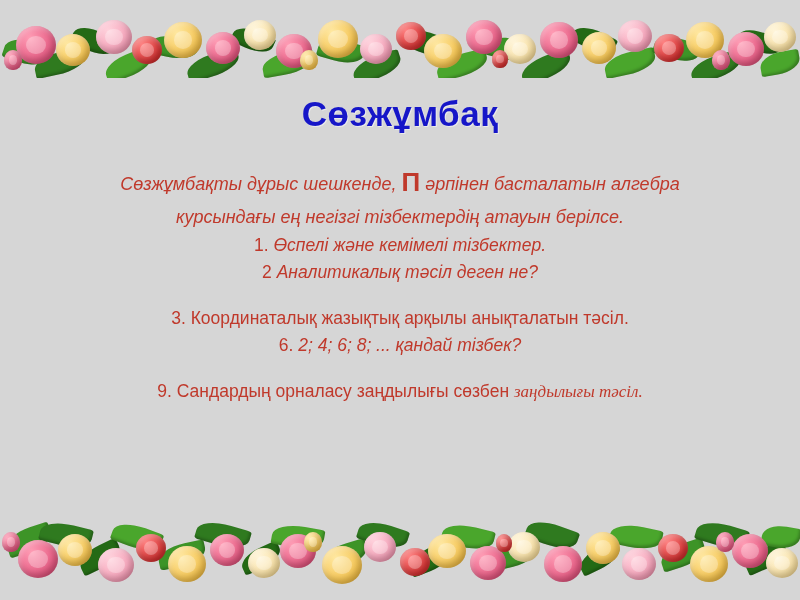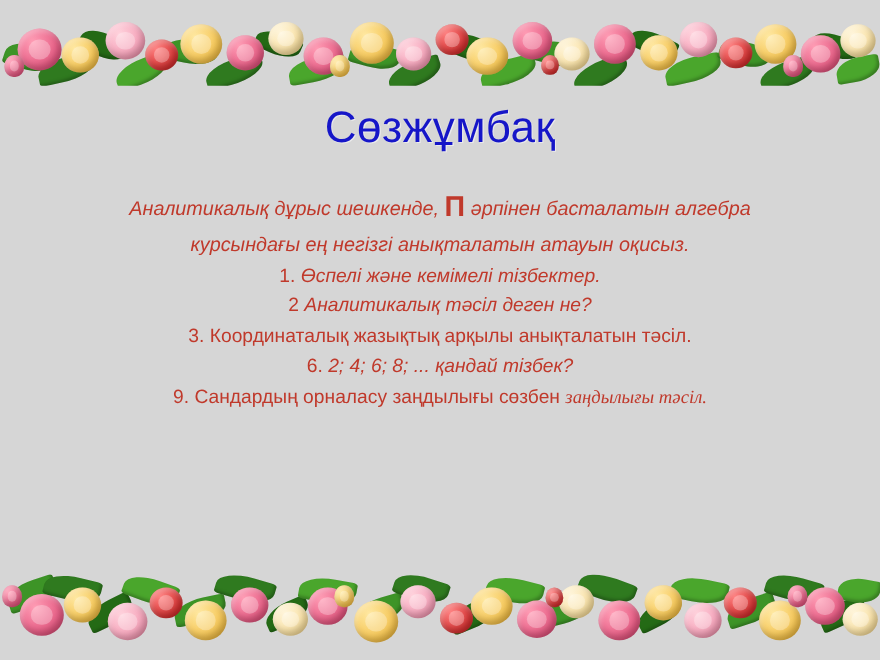--- a/index.html
+++ b/index.html
@@ -84,22 +84,22 @@
     position: absolute;
     left: 0;
     right: 0;
     top: 72px;
     padding: 0 34px;
     text-align: center;
   }
 
   .title {
     color: #1616c8;
-    font-size: 40px;
-    font-weight: normal;
+    font-size: 35px;
+    font-weight: bold;
     letter-spacing: 0.5px;
     margin: 22px 0 28px 0;
     text-shadow: 1px 1px 0 rgba(255,255,255,0.5);
   }
 
   .body-text {
     color: #c0392b;
     font-size: 17.5px;
     line-height: 1.58;
   }
@@ -110,20 +110,21 @@
     color: #c0392b;
   }
 
   .line.intro {
     font-size: 18px;
     font-style: italic;
   }
 
   .line.upright {
     font-style: normal;
+    margin-top: 18px;
   }
 
   .bigP {
     font-size: 26px;
     font-weight: bold;
     font-style: normal;
     vertical-align: -1px;
   }
 
   .num {
@@ -193,25 +194,25 @@
       <div class="bud rose pink" style="left:712px; top:50px; width:18px; height:20px;"></div>
     </div>
   </div>
 
   <div class="content">
 
     <div class="title">Сөзжұмбақ</div>
 
     <div class="body-text">
       <p class="line intro">
-        <span>Аналитикалық  дұрыс  шешкенде,</span>
+        <span>Сөзжұмбақты  дұрыс  шешкенде,</span>
         <span class="bigP">П</span>
         <span>әрпінен басталатын алгебра</span>
       </p>
-      <p class="line intro">курсындағы ең негізгі анықталатын  атауын  оқисыз.</p>
+      <p class="line intro">курсындағы ең негізгі тізбектердің  атауын  берілсе.</p>
 
       <p class="line">
         <span class="num">1.</span>
         <span>Өспелі және кемімелі тізбектер.</span>
       </p>
       <p class="line">
         <span class="num">2</span>
         <span>Аналитикалық  тәсіл  деген  не?</span>
       </p>
       <p class="line upright">

